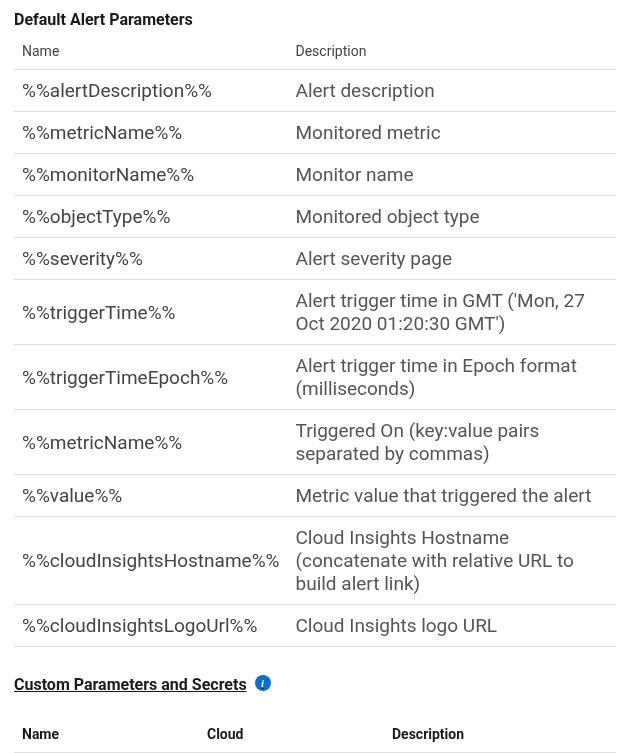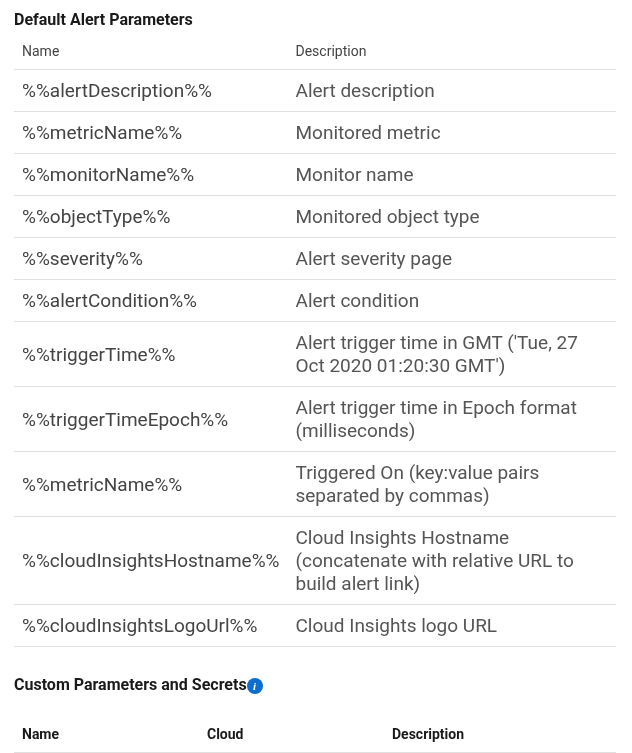--- a/index.html
+++ b/index.html
@@ -18,21 +18,23 @@
     .section-title {
       font-size: 16px;
       font-weight: 700;
       color: #1a1a1a;
       margin-bottom: 6px;
     }
     .second-section-title {
       margin-top: 28px;
       margin-bottom: 24px;
       display: flex;
-      align-items: flex-end;
+      align-items: flex-start;
+      gap: 8px;
+      text-decoration: underline;
     }
     .info-icon {
       display: inline-flex;
       align-items: center;
       justify-content: center;
       width: 16px;
       height: 16px;
       border-radius: 50%;
       background: #0d6ecf;
       color: #fff;
@@ -108,34 +110,34 @@
       </tr>
       <tr>
         <td class="name-cell">%%objectType%%</td>
         <td>Monitored object type</td>
       </tr>
       <tr>
         <td class="name-cell">%%severity%%</td>
         <td>Alert severity page</td>
       </tr>
       <tr>
-        <td class="name-cell">%%alertCondition%%</td>
-        <td>Alert condition</td>
-      </tr>
-      <tr>
         <td class="name-cell">%%triggerTime%%</td>
-        <td>Alert trigger time in GMT ('Tue, 27 Oct 2020 01:20:30 GMT')</td>
+        <td>Alert trigger time in GMT ('Mon, 27 Oct 2020 01:20:30 GMT')</td>
       </tr>
       <tr>
         <td class="name-cell">%%triggerTimeEpoch%%</td>
         <td>Alert trigger time in Epoch format (milliseconds)</td>
       </tr>
       <tr>
         <td class="name-cell">%%metricName%%</td>
         <td>Triggered On (key:value pairs separated by commas)</td>
+      </tr>
+      <tr>
+        <td class="name-cell">%%value%%</td>
+        <td>Metric value that triggered the alert</td>
       </tr>
       <tr>
         <td class="name-cell">%%cloudInsightsHostname%%</td>
         <td>Cloud Insights Hostname (concatenate with relative URL to build alert link)</td>
       </tr>
       <tr>
         <td class="name-cell">%%cloudInsightsLogoUrl%%</td>
         <td>Cloud Insights logo URL</td>
       </tr>
     </tbody>

